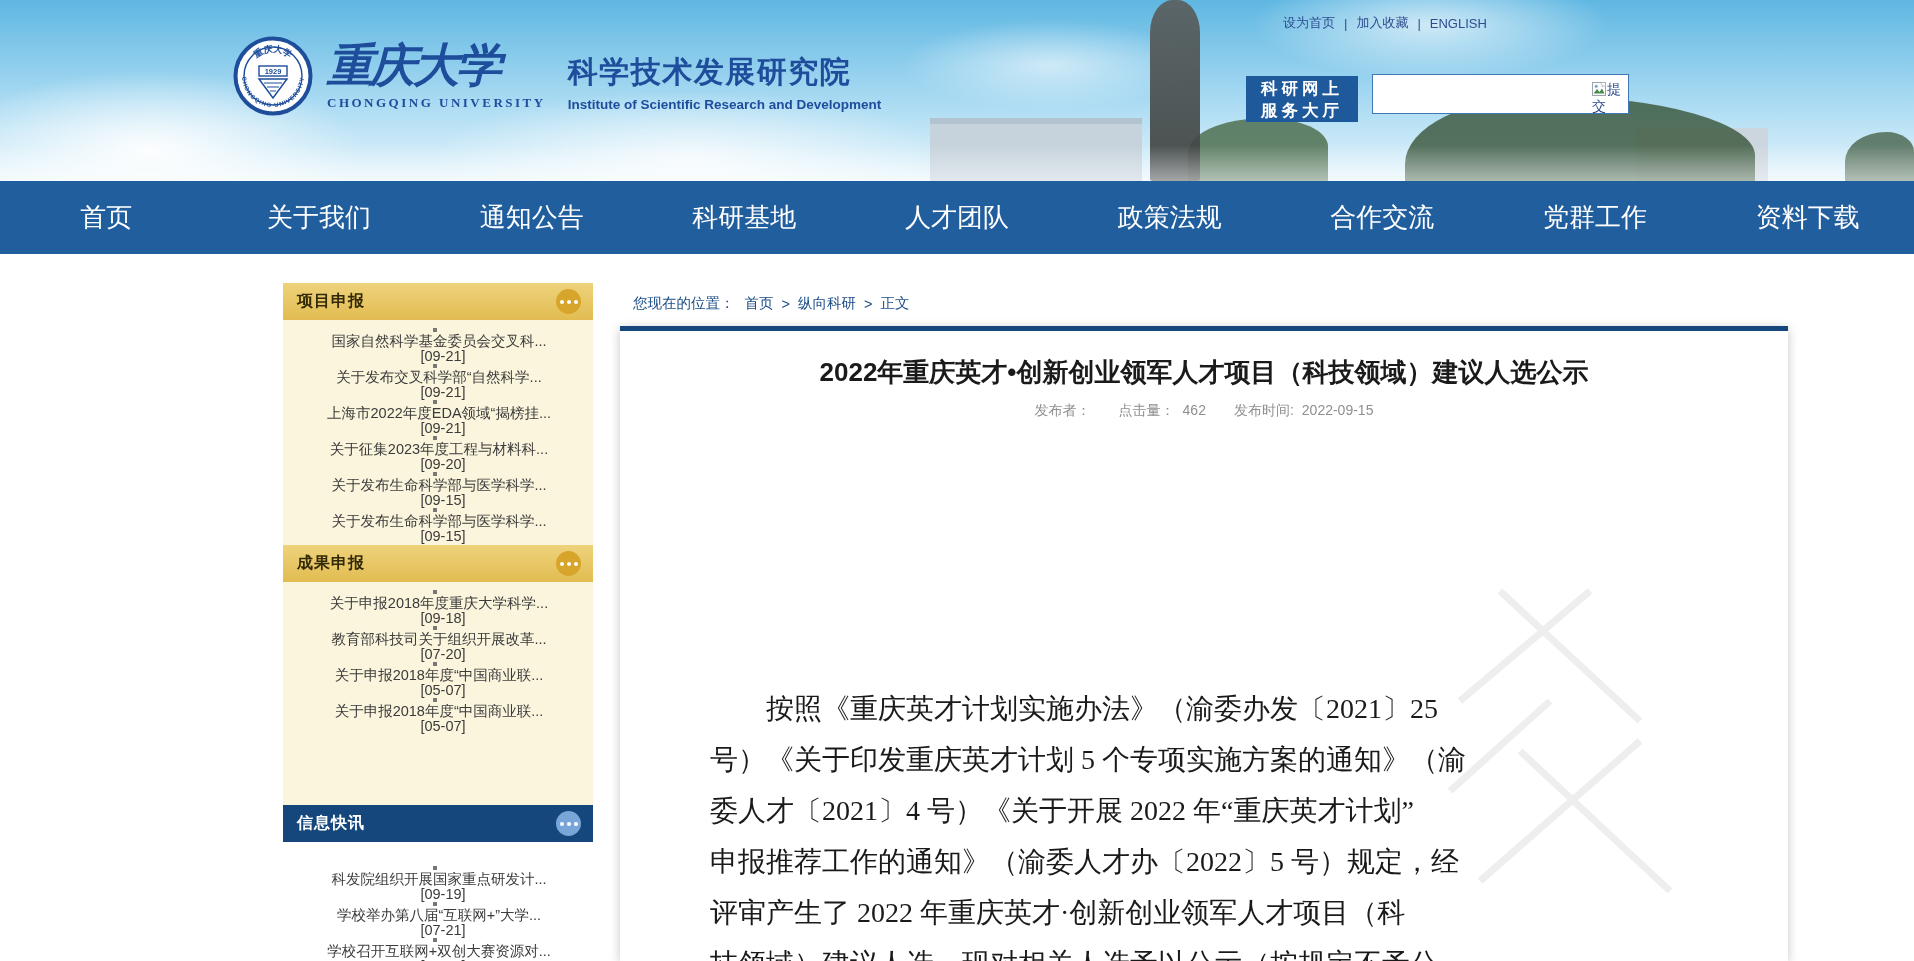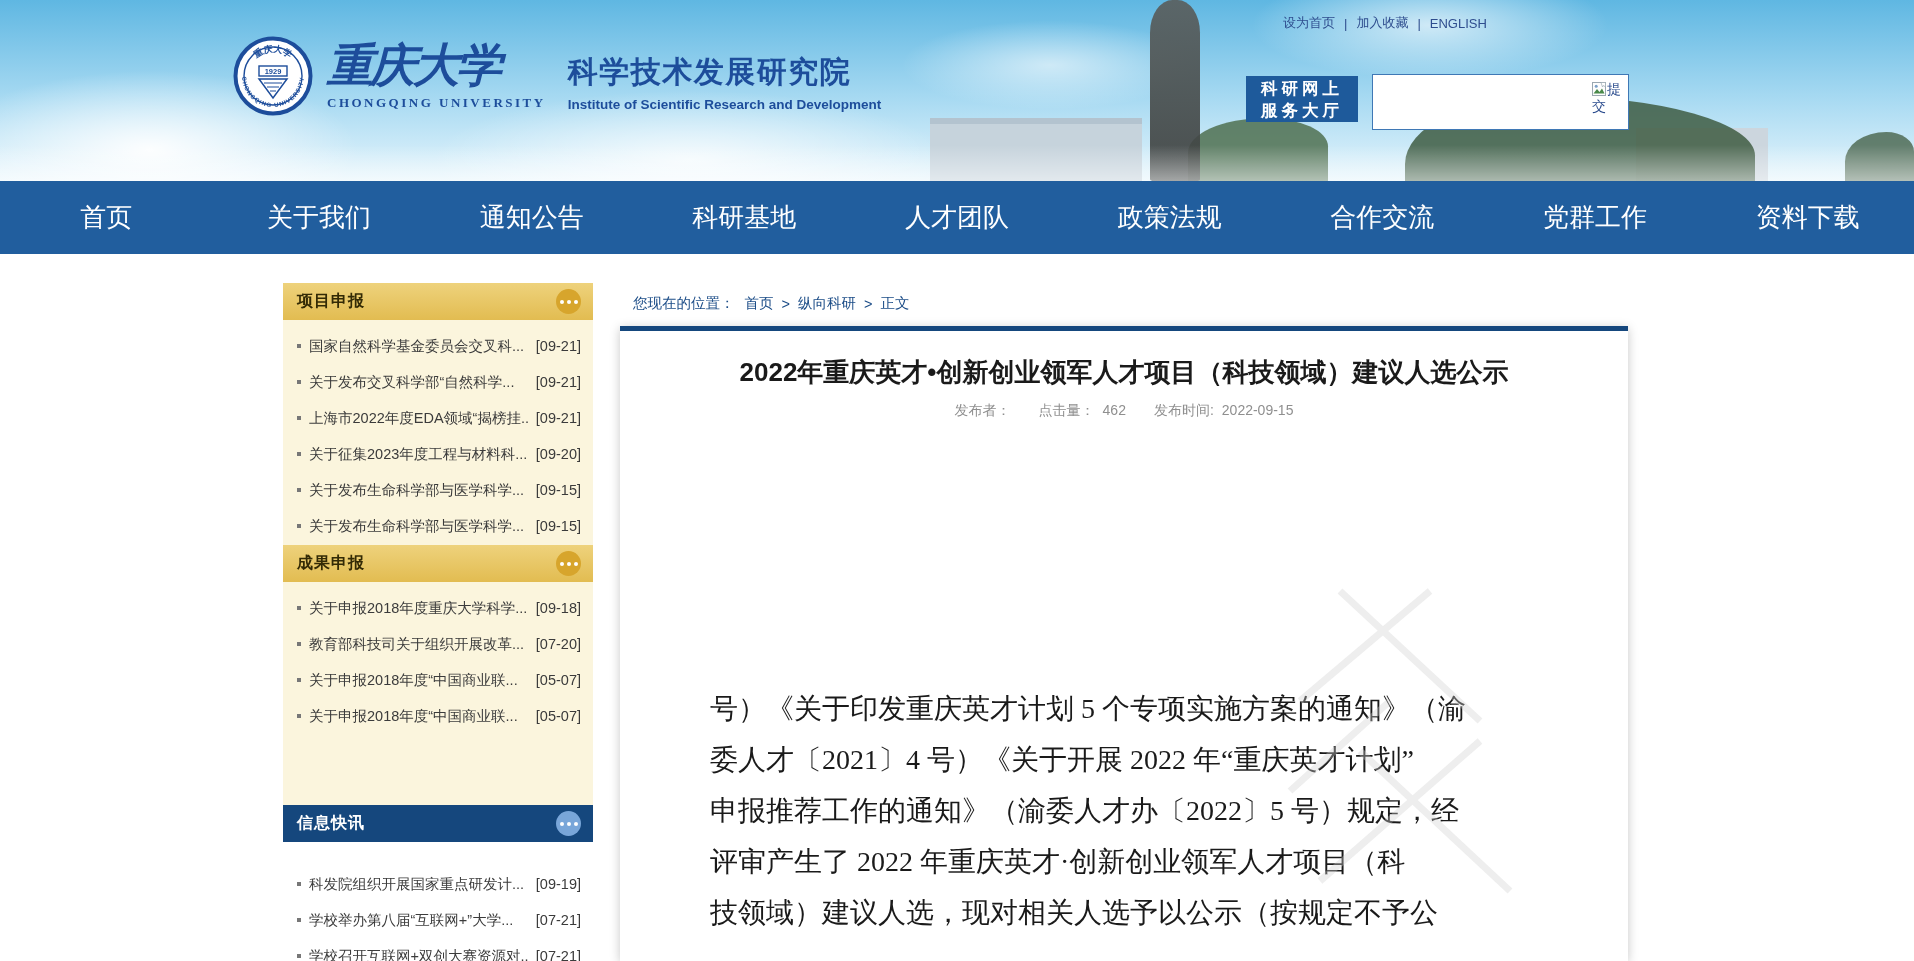--- a/index.html
+++ b/index.html
@@ -43,21 +43,21 @@
   .uni-en { font-family:"Liberation Serif", serif; font-weight:bold; font-size:13px;
             letter-spacing:2.5px; color:#1d4d9b; margin-top:3px; }
   .inst-block { margin-left:22px; margin-top:16px; }
   .inst-cn { font-size:30px; font-weight:bold; letter-spacing:1.5px; color:#1d4d9b; }
   .inst-en { font-size:13.5px; font-weight:bold; color:#1d4d9b; margin-top:4px; }
 
   .service { position:absolute; left:1246px; top:76px; width:112px; height:46px; z-index:5;
              background:#1e5a9b; color:#fff; font-weight:bold; font-size:16.5px; letter-spacing:4px;
              line-height:22px; display:flex; flex-direction:column; align-items:center;
              justify-content:center; cursor:pointer; }
-  .searchbar { position:absolute; left:1372px; top:74px; width:257px; height:56px; z-index:5;
+  .searchbar { position:absolute; left:1372px; top:74px; width:257px; height:40px; z-index:5;
                background:#fff; border:1px solid #3f78b5; display:flex; align-items:flex-start; }
   .searchbar input { flex:1; height:100%; border:none; outline:none; padding:0 8px; font-size:14px;
                      background:transparent; font-family:"Liberation Sans",sans-serif; }
   .submit { width:36px; padding-top:6px; font-size:14px; line-height:17px; color:#2a4b8d; cursor:pointer; }
   .submit svg { vertical-align:-2px; margin-right:1px; }
 
   
   .nav { width:1914px; height:73px; background:#215e9e; display:flex; }
   .nav-item { flex:1; display:flex; align-items:center; justify-content:center;
               color:#fff; font-size:26px; cursor:pointer; }
@@ -75,32 +75,32 @@
           justify-content:center; gap:3px; cursor:pointer; }
   .dots i { width:4px; height:4px; background:#fff; border-radius:50%; }
   .dots.gold-d { background:#d7a52c; }
   .dots.blue-d { background:#79a6d9; }
   .sec-list.cream { background:#fbf5dd; }
   .sec-list.white { background:#fff; }
   .list1 { padding:8px 0 1px; }
   .list2 { padding:8px 0 71px; }
   .list3 { padding:24px 0 0; }
   .side-item { height:36px; display:flex; align-items:center; padding:0 12px 0 14px;
-               font-size:14.5px; color:#3b3b3b; cursor:pointer; }
+               font-size:14.5px; color:#3b3b3b; cursor:pointer;flex-direction:column; }
   .side-item .bullet { width:4px; height:4px; background:#777; margin-right:8px; flex:none; }
   .side-item .t { flex:1; white-space:nowrap; overflow:hidden; }
   .side-item .d { margin-left:8px; flex:none; white-space:nowrap; }
 
   .breadcrumb { position:absolute; left:633px; top:40px; font-size:14.5px; color:#1b4c87;
                 display:flex; align-items:center; }
   .breadcrumb .bc-label { margin-right:6px; }
   .breadcrumb .bc-link { cursor:pointer; margin:0 4px; }
   .breadcrumb .bc-sep { margin:0 4px; }
 
-  .card { position:absolute; left:620px; top:72px; width:1008px; height:635px; background:#fff;
+  .card { position:absolute; left:620px; top:72px; width:1168px; height:635px; background:#fff;
           border-top:5px solid #15477d; box-shadow:0 2px 10px rgba(0,0,0,.22); overflow:hidden; }
   .a-title { position:absolute; top:24px; left:0; right:0; text-align:center;
              font-size:26px; font-weight:bold; color:#1a1a1a; }
   .a-meta { position:absolute; top:71px; left:0; right:0; display:flex; justify-content:center;
             gap:28px; font-size:14px; color:#8f8f8f; }
   .a-meta .pair { display:flex; gap:8px; }
   .a-heading { position:absolute; top:201px; left:0; right:0; text-align:center;
                font-family:"Liberation Serif", serif; font-size:37px; font-weight:bold;
                line-height:49px; color:#111; }
   .a-body { position:absolute; top:352px; left:90px; width:834px;
@@ -311,20 +311,21 @@
       <span class="pair">
           <span>点击量：</span>
           <span>462</span>
         </span>
       <span class="pair">
           <span>发布时间:</span>
           <span>2022-09-15</span>
         </span>
     </div>
     <div class="a-body">
+      <div class="line">　　按照《重庆英才计划实施办法》（渝委办发〔2021〕25</div>
       <div class="line">号）《关于印发重庆英才计划 5 个专项实施方案的通知》（渝</div>
       <div class="line">委人才〔2021〕4 号）《关于开展 2022 年“重庆英才计划”</div>
       <div class="line">申报推荐工作的通知》（渝委人才办〔2022〕5 号）规定，经</div>
       <div class="line">评审产生了 2022 年重庆英才·创新创业领军人才项目（科</div>
       <div class="line">技领域）建议人选，现对相关人选予以公示（按规定不予公</div>
     </div>
     <svg class="watermark" viewBox="0 0 240 340">
       <g stroke="#cfcfcf" stroke-width="7" fill="none" opacity="0.8">
         <path d="M20,120 L150,10"></path>
           <path d="M60,10 L200,140"></path>

